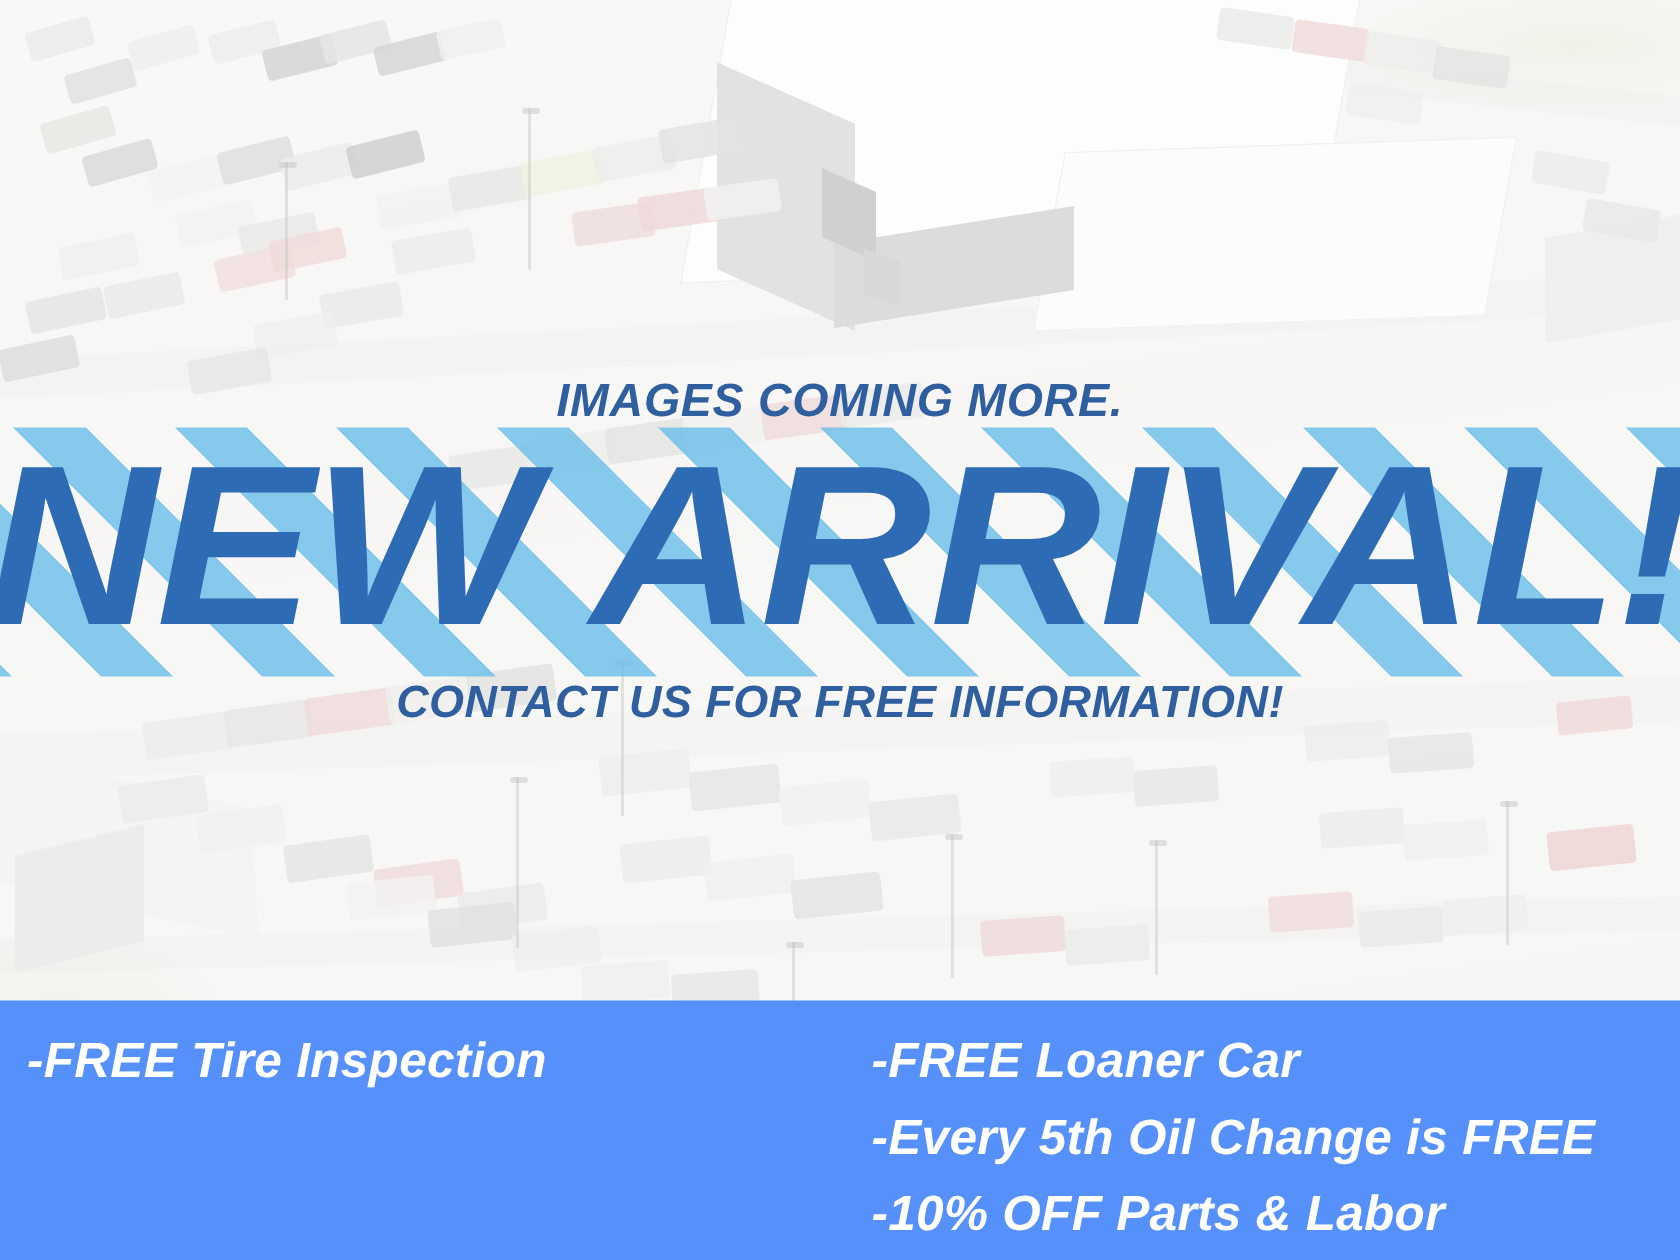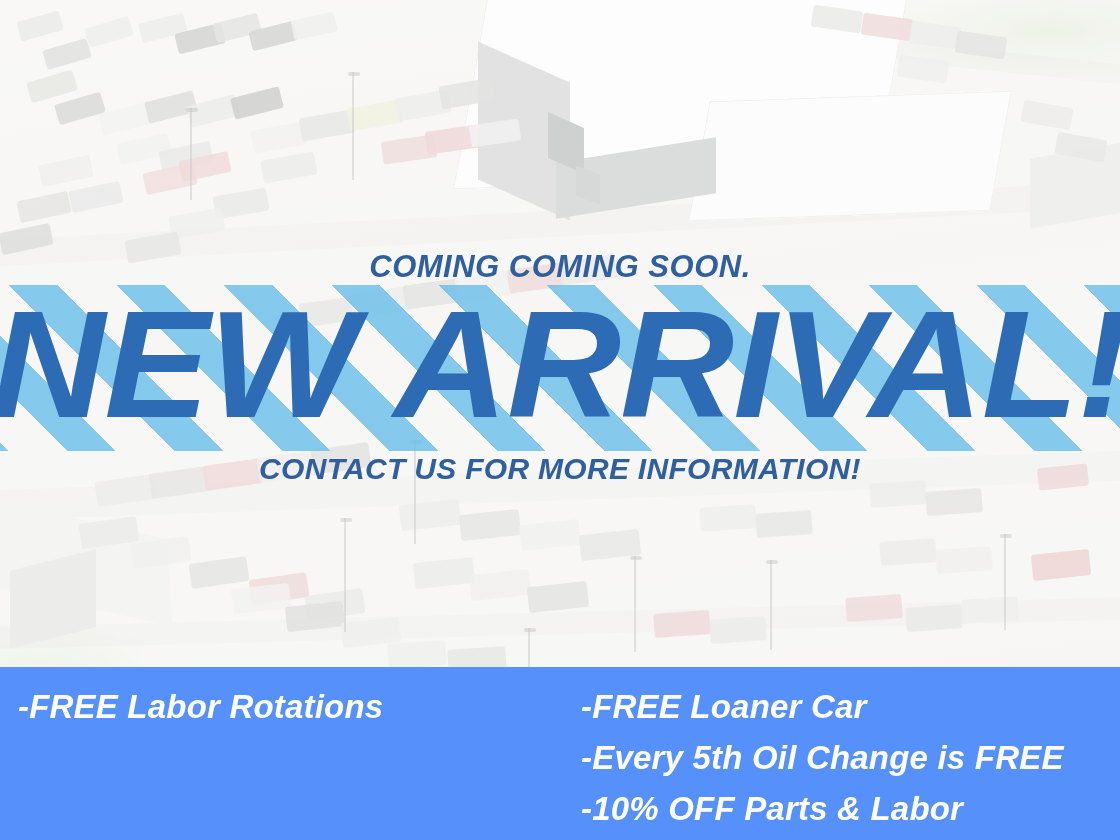--- a/index.html
+++ b/index.html
@@ -371,29 +371,29 @@
     <div class="pole" style="left:414px;top:440px;height:104px;"></div>
     <div class="pole" style="left:344px;top:518px;height:114px;"></div>
     <div class="pole" style="left:634px;top:556px;height:96px;"></div>
     <div class="pole" style="left:770px;top:560px;height:90px;"></div>
     <div class="pole" style="left:1004px;top:534px;height:96px;"></div>
     <div class="pole" style="left:528px;top:628px;height:80px;"></div>
   </div>
 
   <div class="stripes"></div>
 
-  <div class="kicker">COMING COMING SOON.</div>
+  <div class="kicker">IMAGES COMING MORE.</div>
 
   <div class="headline">NEW ARRIVAL!</div>
 
-  <div class="subline">CONTACT US FOR MORE INFORMATION!</div>
+  <div class="subline">CONTACT US FOR FREE INFORMATION!</div>
 
   <div class="banner">
     <div class="banner-col left">
-      <div class="offer">-FREE Labor Rotations</div>
+      <div class="offer">-FREE Tire Inspection</div>
     </div>
     <div class="banner-col right">
       <div class="offer">-FREE Loaner Car</div>
       <div class="offer">-Every 5th Oil Change is FREE</div>
       <div class="offer">-10% OFF Parts &amp; Labor</div>
     </div>
   </div>
 
 </div>
 

